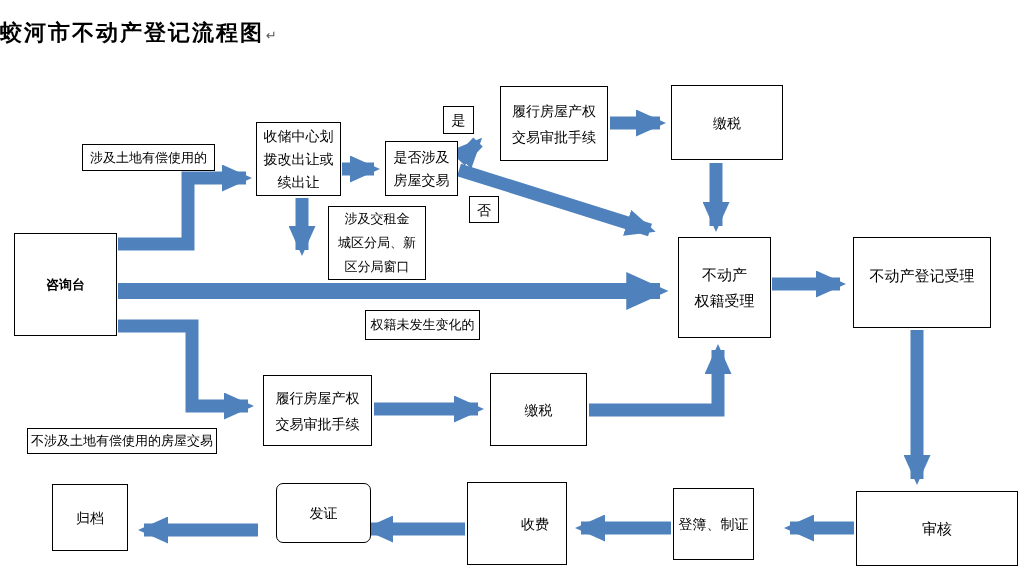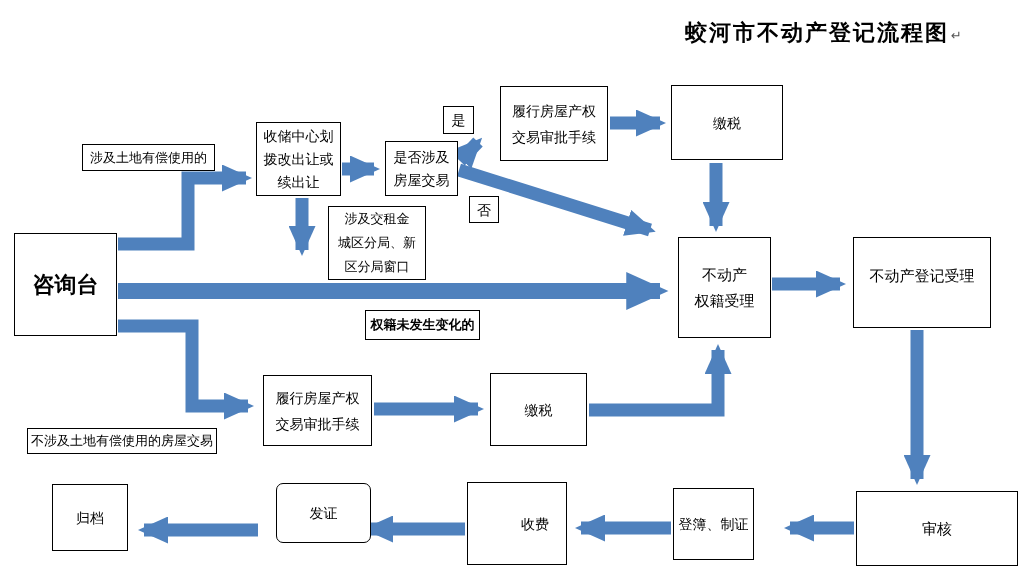--- a/index.html
+++ b/index.html
@@ -28,21 +28,21 @@
   }
   .label-box{
     font-size:13px;
     line-height:16px;
     white-space:nowrap;
   }
   .bold{font-weight:bold;}
   #title-row{
     position:absolute;
     left:0;top:18px;width:962px;
-    text-align:right;
+    text-align:left;
     z-index:1;
   }
   #page-title{
     font-size:22px;
     font-weight:bold;
     letter-spacing:2px;
     display:inline;
   }
   #para-mark{
     font-size:13px;
@@ -82,21 +82,21 @@
       <line x1="671" y1="528" x2="581" y2="528" marker-end="url(#ah)"></line>
       <line x1="465" y1="529" x2="369" y2="529" marker-end="url(#ah)"></line>
       <line x1="258" y1="530" x2="144" y2="530" marker-end="url(#ah)"></line>
     </g>
   </svg>
 
   <div id="title-row">
     <span id="page-title">蛟河市不动产登记流程图</span><span id="para-mark">↵</span>
   </div>
 
-  <div class="box bold" style="left:14px;top:233px;width:103px;height:103px;font-size:22px;">咨询台</div>
+  <div class="box bold" style="left:14px;top:233px;width:103px;height:103px;font-size:13px;">咨询台</div>
 
   <div class="box label-box" style="left:82px;top:144px;width:133px;height:27px;">涉及土地有偿使用的</div>
 
   <div class="box" style="left:256px;top:122px;width:85px;height:74px;line-height:23px;">收储中心划
 拨改出让或
 续出让</div>
 
   <div class="box" style="left:385px;top:141px;width:73px;height:55px;line-height:23px;">是否涉及
 房屋交易</div>
 
@@ -111,21 +111,21 @@
 
   <div class="box" style="left:328px;top:206px;width:98px;height:74px;font-size:13px;line-height:24px;">涉及交租金
 城区分局、新
 区分局窗口</div>
 
   <div class="box" style="left:678px;top:237px;width:93px;height:101px;font-size:15px;line-height:26px;">不动产
 权籍受理</div>
 
   <div class="box" style="left:853px;top:237px;width:138px;height:91px;font-size:15px;align-items:flex-start;padding-top:26px;">不动产登记受理</div>
 
-  <div class="box label-box" style="left:365px;top:310px;width:115px;height:30px;font-weight:bold;">权籍未发生变化的</div>
+  <div class="box label-box" style="left:365px;top:310px;width:115px;height:30px;">权籍未发生变化的</div>
 
   <div class="box" style="left:263px;top:375px;width:109px;height:71px;line-height:26px;">履行房屋产权
 交易审批手续</div>
 
   <div class="box" style="left:490px;top:373px;width:97px;height:73px;">缴税</div>
 
   <div class="box label-box" style="left:27px;top:428px;width:190px;height:26px;">不涉及土地有偿使用的房屋交易</div>
 
   <div class="box" style="left:52px;top:484px;width:76px;height:67px;">归档</div>
 

